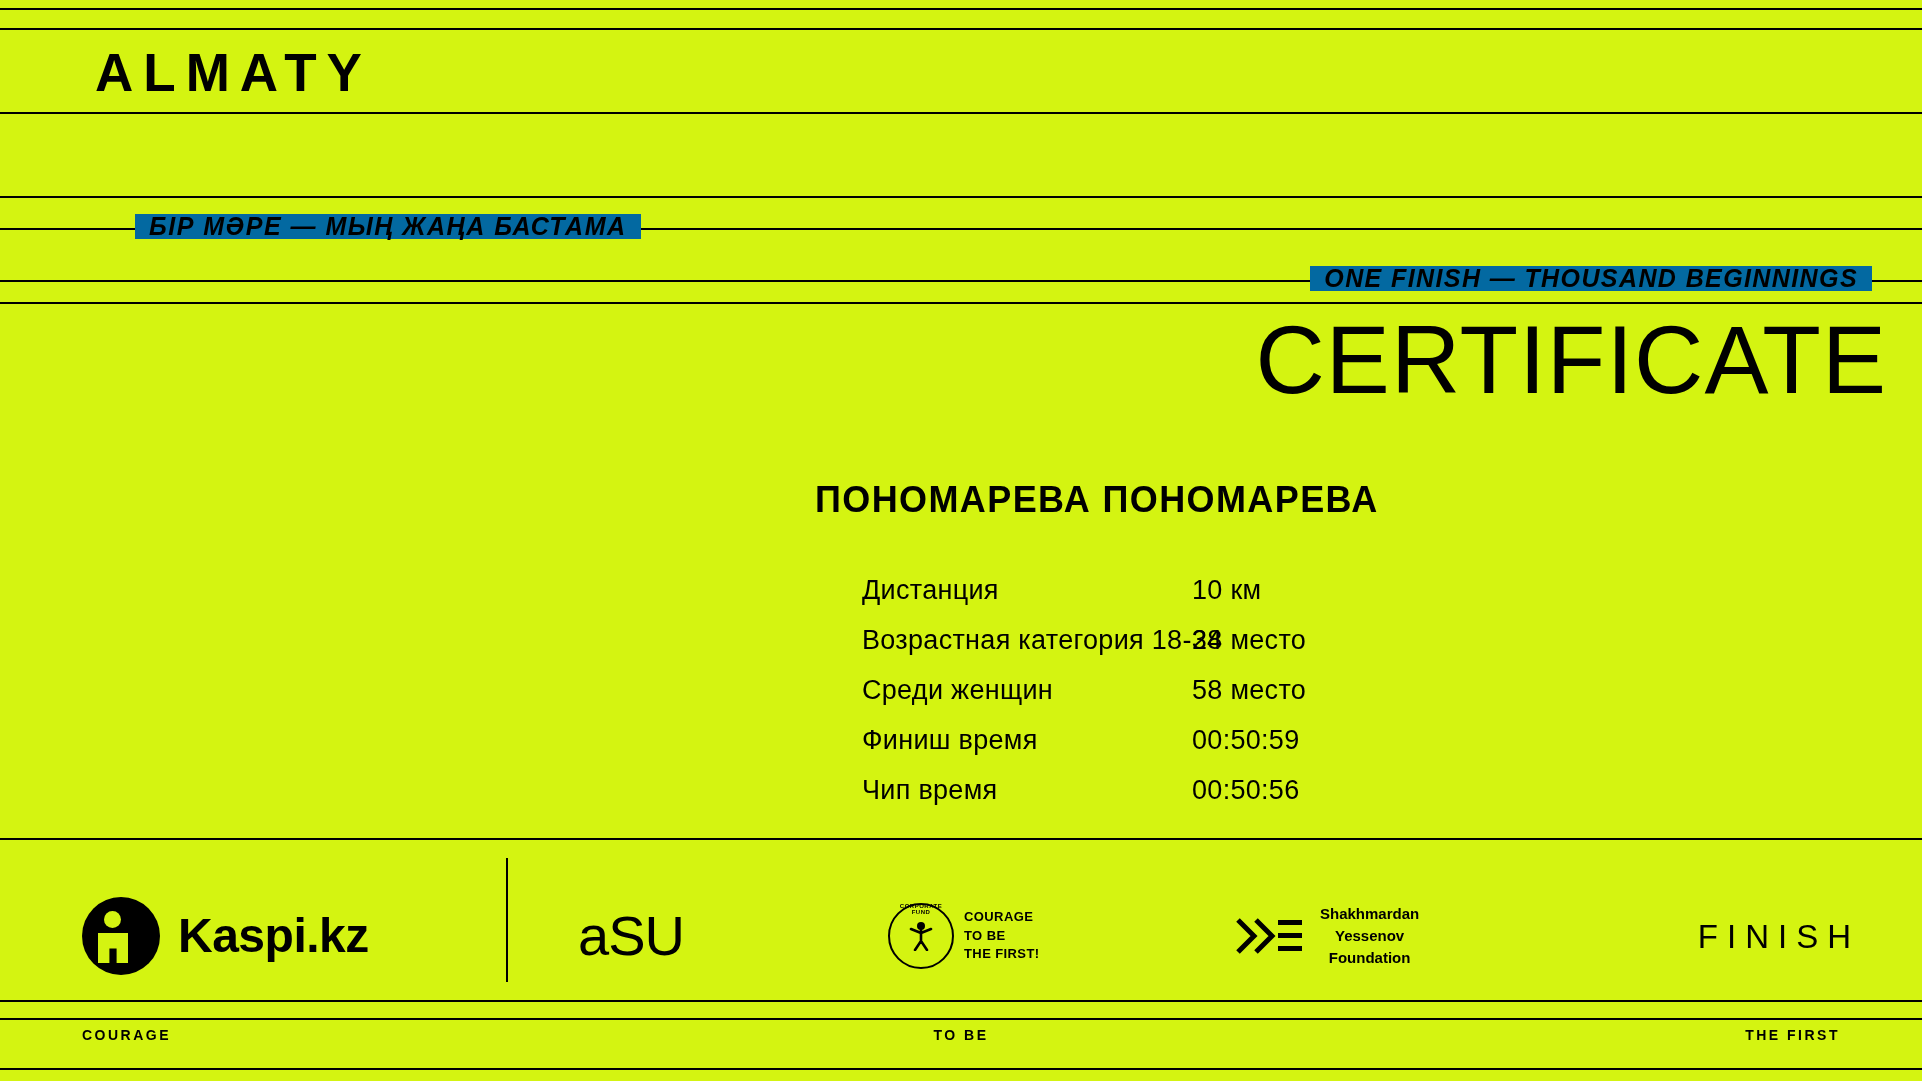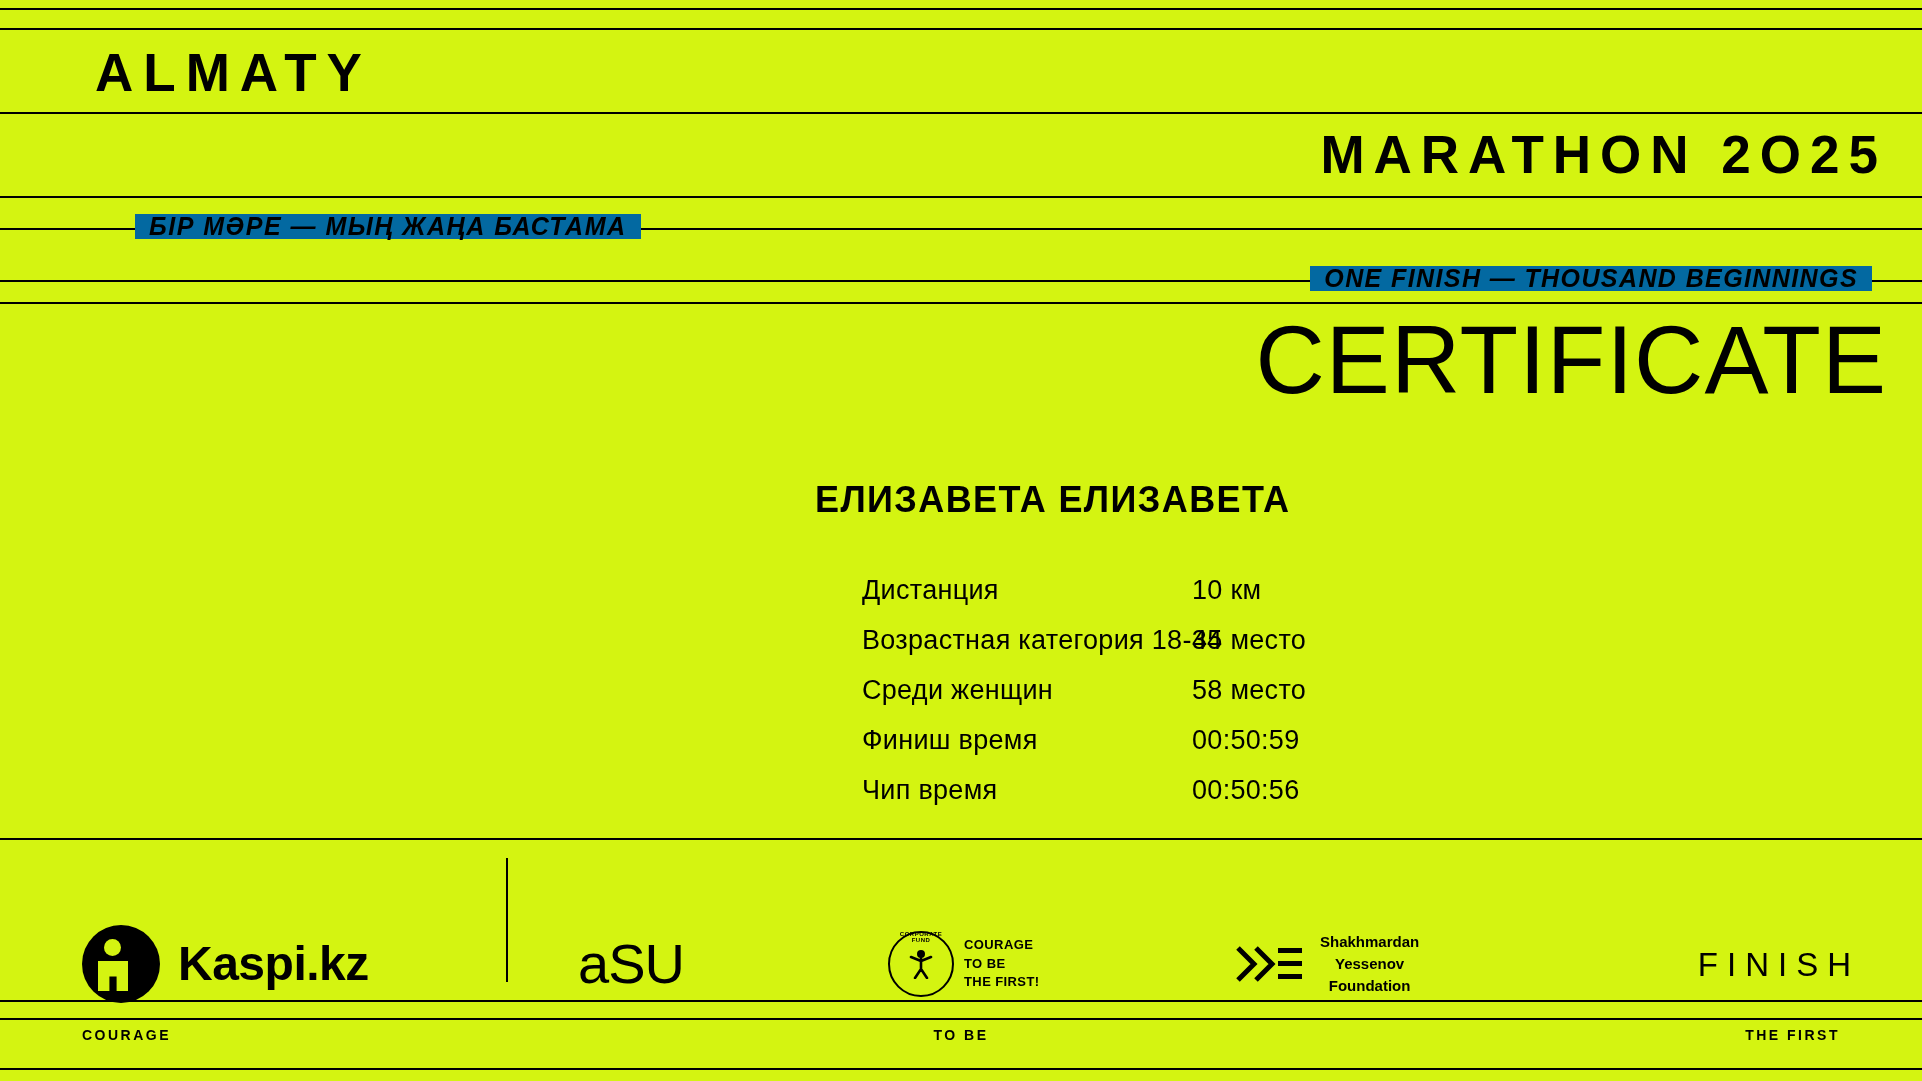--- a/index.html
+++ b/index.html
@@ -130,21 +130,21 @@
     font-size: 27px;
     font-weight: 400;
     letter-spacing: 0.3px;
     white-space: nowrap;
   }
 
   
   .sponsors {
     position: absolute;
     left: 0;
-    top: 884px;
+    top: 856px;
     width: 1922px;
     height: 196px;
   }
   .sponsor {
     position: absolute;
     display: flex;
     align-items: center;
     height: 160px;
   }
   .divider-v {
@@ -281,36 +281,35 @@
   <div class="hline" style="top:196px"></div>
   <div class="hline" style="top:228px"></div>
   <div class="hline" style="top:280px"></div>
   <div class="hline" style="top:302px"></div>
   <div class="hline" style="top:838px"></div>
   <div class="hline" style="top:1000px"></div>
   <div class="hline" style="top:1018px"></div>
   <div class="hline" style="top:1068px"></div>
 
   <div class="almaty">ALMATY</div>
-  <div class="marathon">MARATHON 2O25</div>
   <div class="slogan-kz">БІР МӘРЕ — МЫҢ ЖАҢА БАСТАМА</div>
   <div class="slogan-en">ONE FINISH — THOUSAND BEGINNINGS</div>
 
   <div class="cert-title">CERTIFICATE</div>
 
-  <div class="athlete-name">ЕЛИЗАВЕТА ЕЛИЗАВЕТА</div>
+  <div class="athlete-name">ПОНОМАРЕВА ПОНОМАРЕВА</div>
 
   <div class="results">
     <div class="result-row">
       <div class="result-label">Дистанция</div>
       <div class="result-value">10 км</div>
     </div>
     <div class="result-row">
       <div class="result-label">Возрастная категория 18-34</div>
-      <div class="result-value">45 место</div>
+      <div class="result-value">28 место</div>
     </div>
     <div class="result-row">
       <div class="result-label">Среди женщин</div>
       <div class="result-value">58 место</div>
     </div>
     <div class="result-row">
       <div class="result-label">Финиш время</div>
       <div class="result-value">00:50:59</div>
     </div>
     <div class="result-row">

